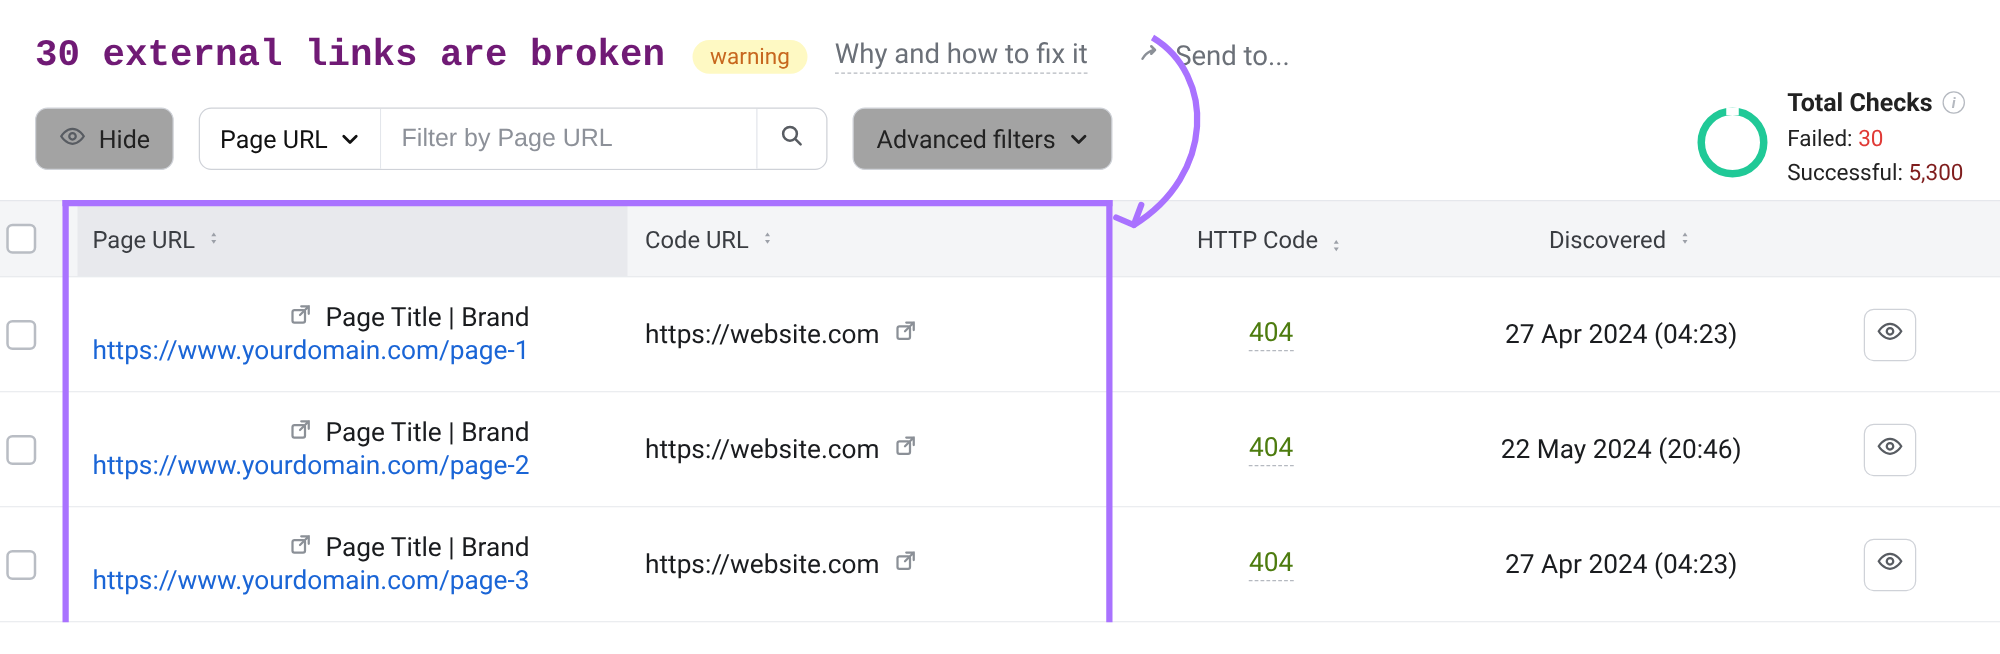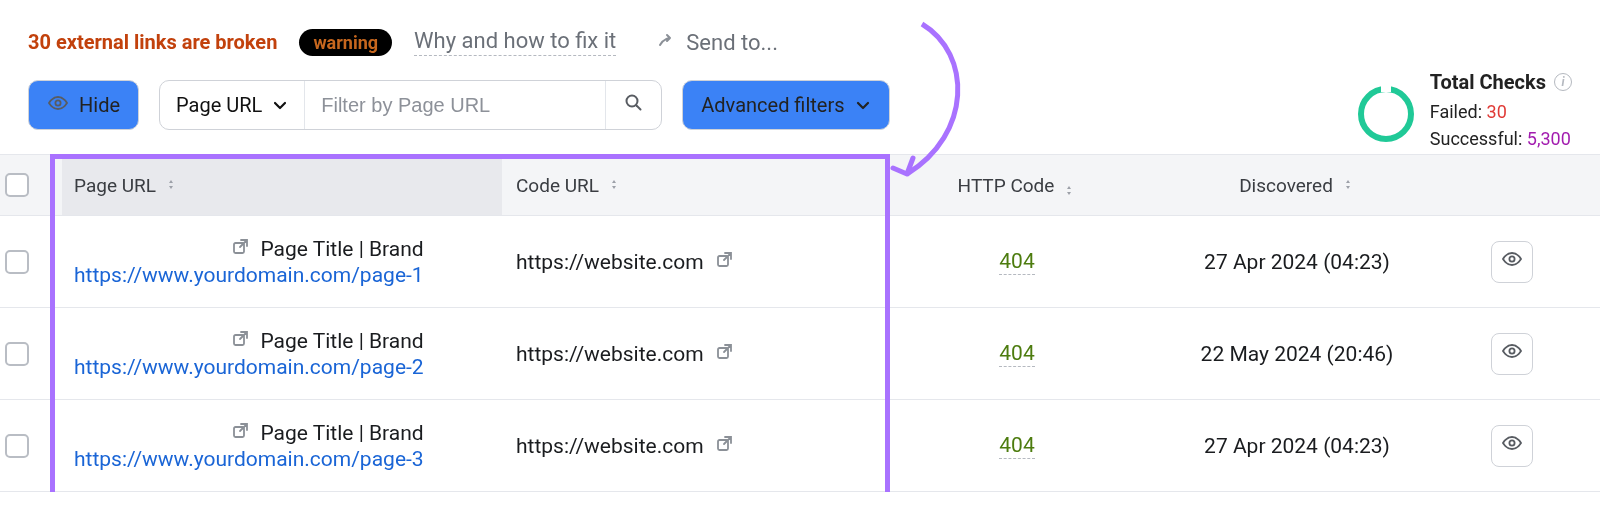--- a/index.html
+++ b/index.html
@@ -12,33 +12,34 @@
     width: 1600px;
   }
   .page { padding: 28px 28px 0 28px; }
   .header-row {
     display: flex;
     align-items: center;
     gap: 22px;
     margin-bottom: 24px;
   }
   .title {
-    font-size: 20px;
+    font-size: 30px;
     font-weight: 700;
-    color: #c2410c;
+    color: #701a75;
+    font-family: Liberation Mono, monospace;
   }
   .badge-warning {
     display: inline-flex;
     align-items: center;
     padding: 3px 14px;
     border-radius: 16px;
-    background: #000000;
+    background: #fef9c3;
     color: #c7671e;
     font-size: 18px;
-    font-weight: 700;
+    font-weight: 400;
   }
   .link-dashed {
     color: #6b7078;
     font-size: 22px;
     border-bottom: 1px dashed #b5b9c0;
     padding-bottom: 2px;
     cursor: pointer;
   }
   .send-to {
     display: flex;
@@ -57,21 +58,21 @@
   }
   .btn {
     display: inline-flex;
     align-items: center;
     gap: 10px;
     border: 1px solid #cfd2d8;
     border-radius: 10px;
     padding: 10px 18px;
     font-size: 20px;
     color: #222;
-    background: #3b82f6;
+    background: #a3a3a3;
     cursor: pointer;
     height: 50px;
   }
   .filter-group {
     display: flex;
     border: 1px solid #cfd2d8;
     border-radius: 10px;
     overflow: hidden;
     height: 50px;
   }
@@ -131,21 +132,21 @@
   .stats-label {
     font-size: 20px;
     font-weight: 700;
     margin-bottom: 4px;
     display: flex;
     align-items: center;
     gap: 8px;
   }
   .stats-line { line-height: 1.5; }
   .failed-n { color: #e03a36; }
-  .success-n { color: #a21caf; }
+  .success-n { color: #7f1d1d; }
   .info-i {
     display: inline-flex;
     align-items: center;
     justify-content: center;
     width: 18px; height: 18px;
     border: 1.5px solid #b5b9c0;
     border-radius: 50%;
     color: #b5b9c0;
     font-size: 12px;
     font-weight: 700;

